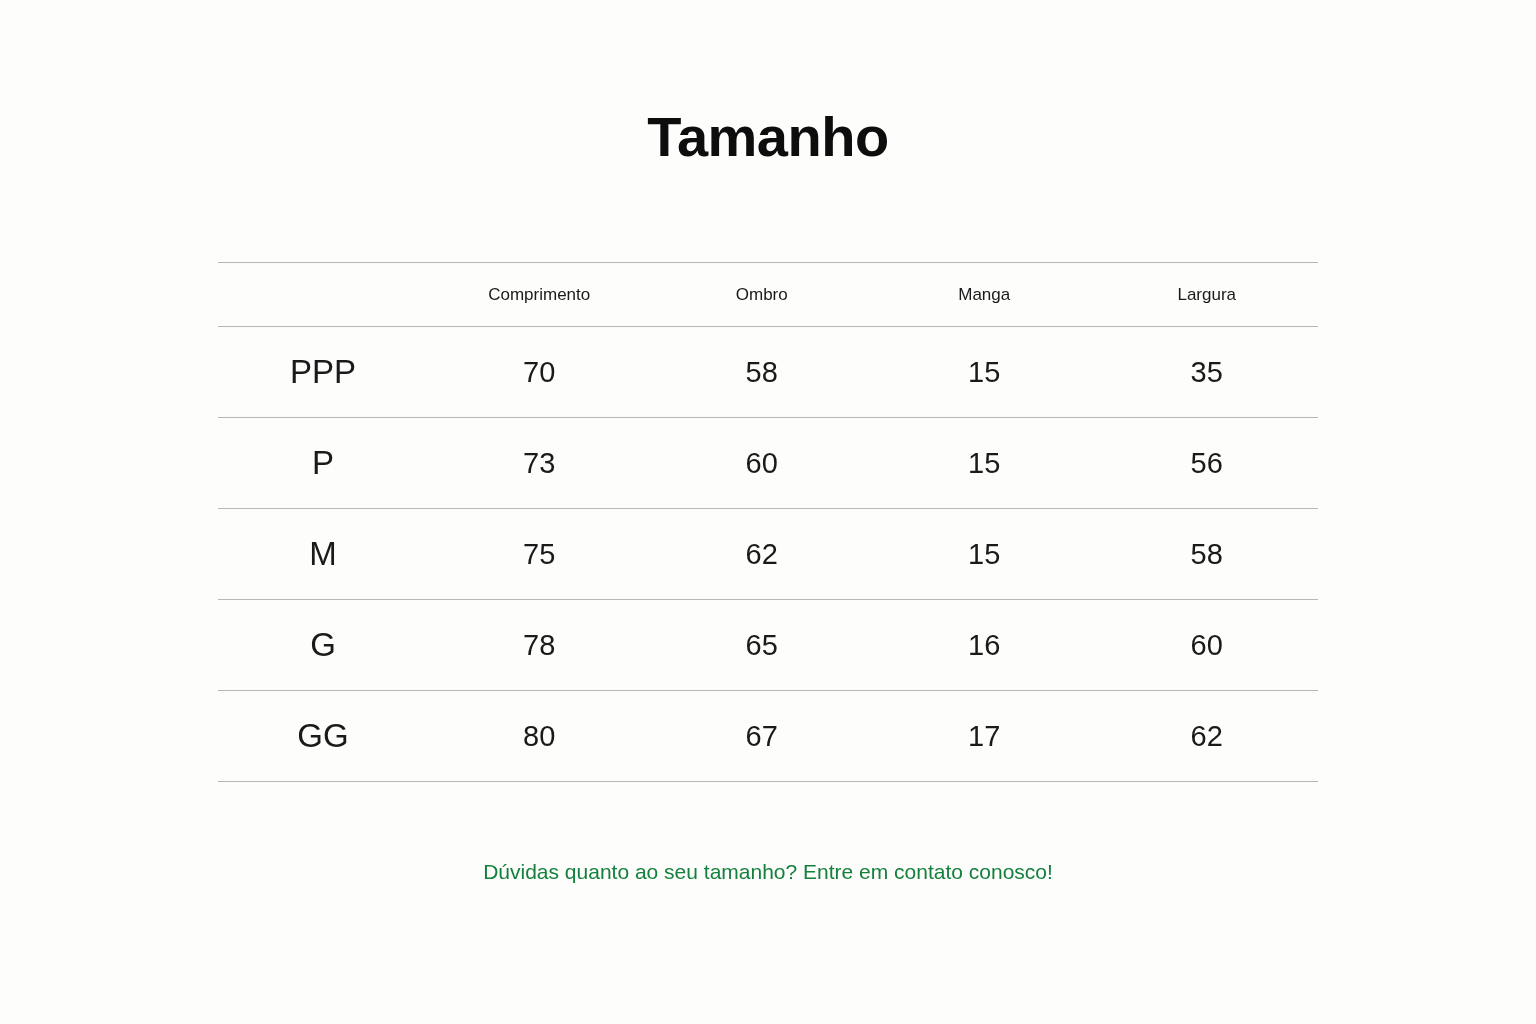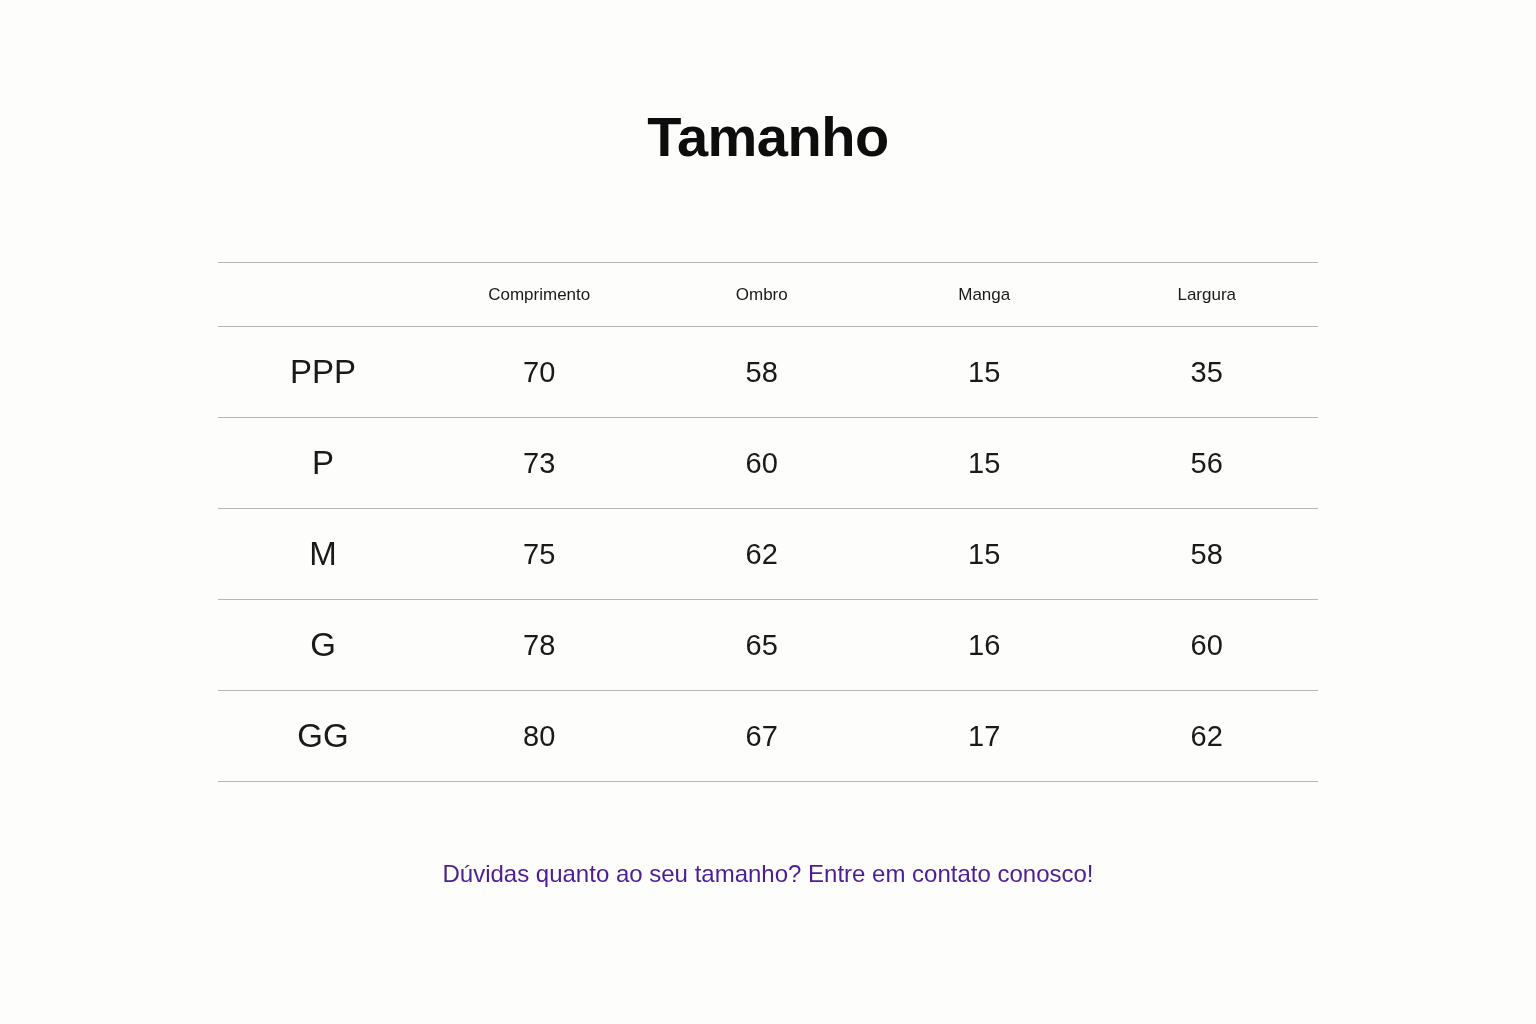--- a/index.html
+++ b/index.html
@@ -62,22 +62,22 @@
   }
   tbody td {
     font-size: 29px;
     padding: 26px 0 26px 0;
   }
   tbody td.size-label {
     font-size: 33px;
   }
   .footnote {
     text-align: center;
-    font-size: 24px;
-    color: #4c1d95;
+    font-size: 21px;
+    color: #15803d;
     padding-top: 78px;
   }
 </style>
 </head>
 <body>
 
 <div class="page">
 
   <h1 class="title">Tamanho</h1>
 

